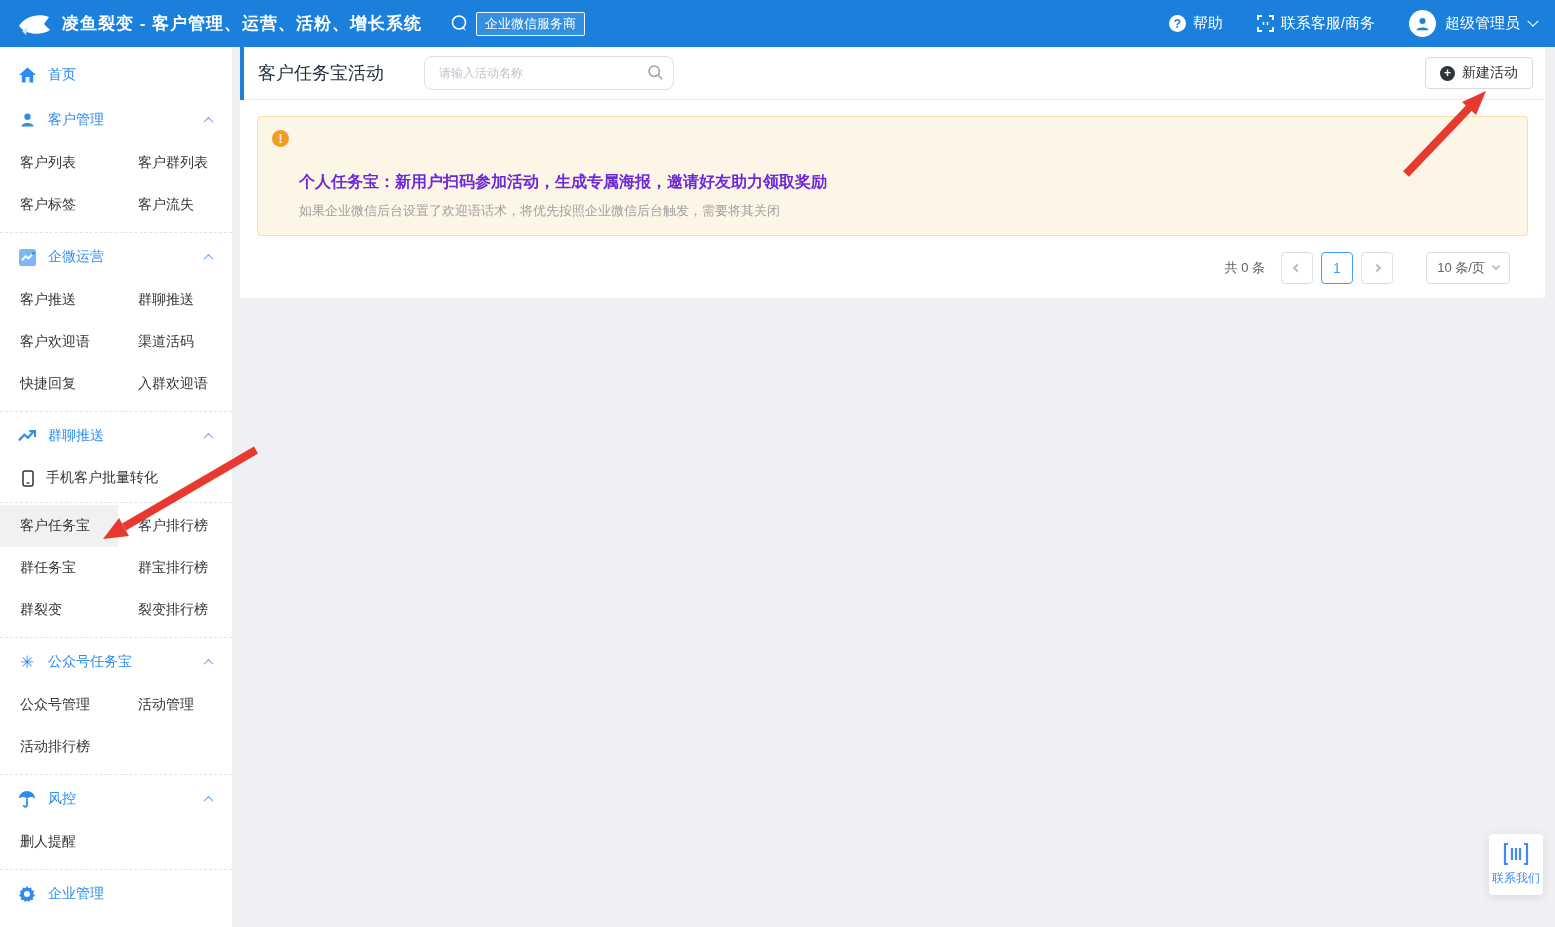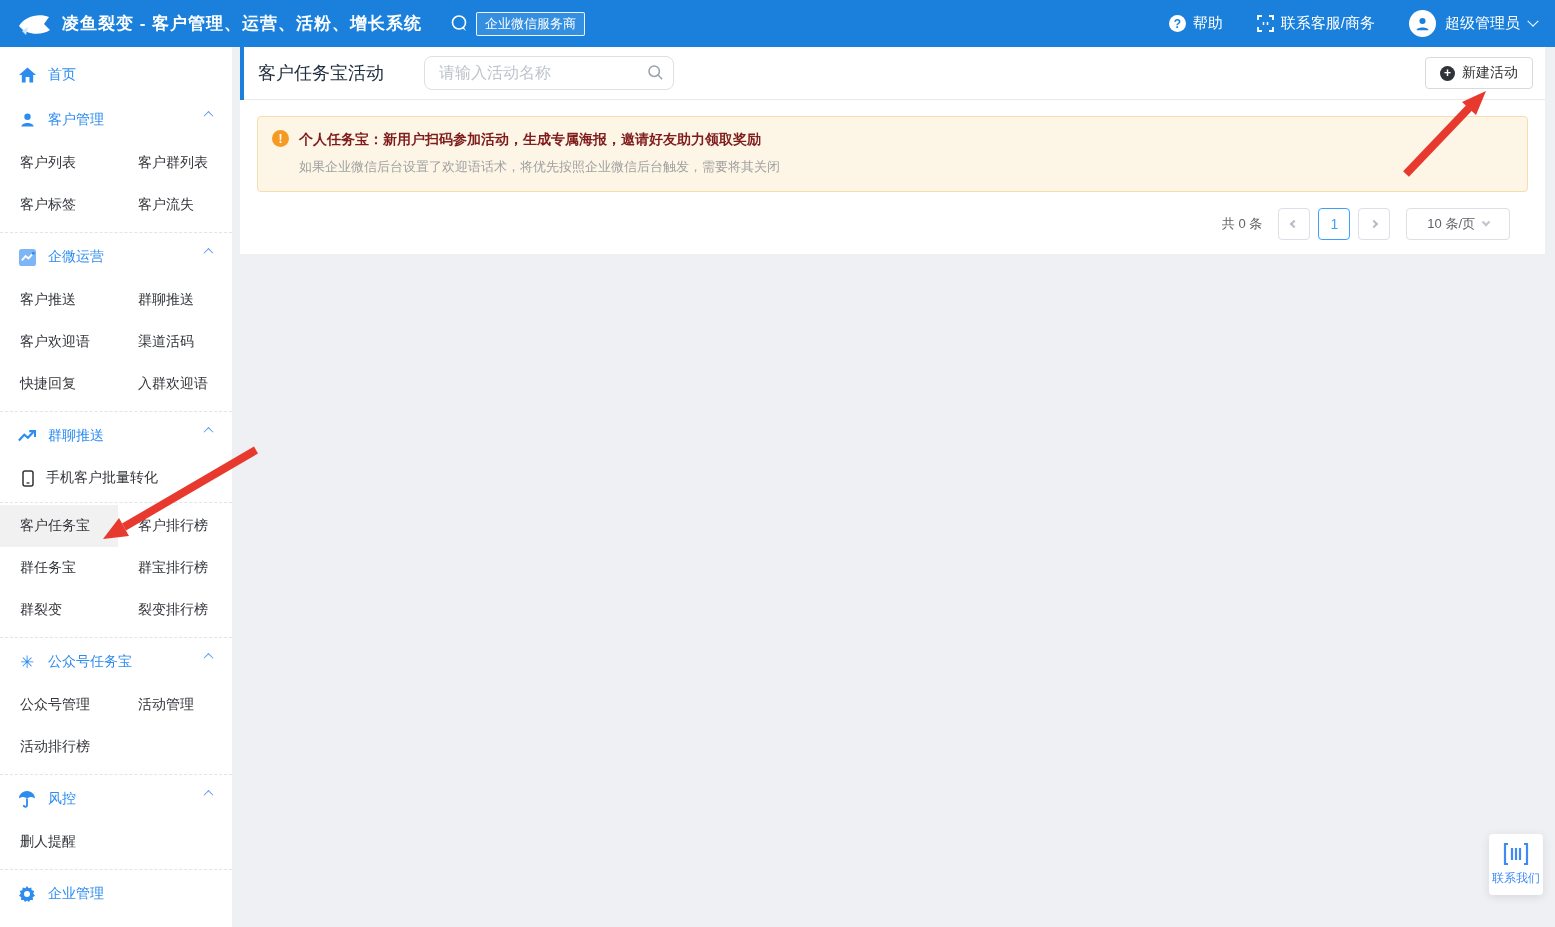--- a/index.html
+++ b/index.html
@@ -42,21 +42,21 @@
 
   
   .layout { display:flex; height:880px; }
   .sidebar { width:232px; background:#fff; overflow:hidden; flex:none; }
   .gutter  { width:8px; flex:none; }
   .main    { flex:1; margin-right:10px; display:flex; flex-direction:column; min-width:0; }
 
   
   .side-home { display:flex; align-items:center; gap:12px; padding:19px 20px 12px 18px; color:#2d8cf0; cursor:pointer; }
   .side-home .s-icon { color:#2d8cf0; }
-  .sec-head { display:flex; gap:12px; padding:15px 20px 13px 18px; color:#2d8cf0; cursor:pointer; }
+  .sec-head { display:flex; align-items:center; gap:12px; padding:15px 20px 13px 18px; color:#2d8cf0; cursor:pointer; }
   .sec-label { font-size:14px; }
   .sec-head .chev { color:#5d9cf5; margin-left:auto; border-width:1.5px; }
   .s-icon { width:18px; height:18px; display:flex; align-items:center; justify-content:center; font-size:16px; line-height:1; flex:none; }
   .side-grid { display:grid; grid-template-columns:118px 1fr; }
   .grid-item { padding:12px 0 12px 20px; font-size:14px; color:#32353a; cursor:pointer; white-space:nowrap; }
   .grid-item.active { background:#f1f1f1; }
   .wide-item { display:flex; align-items:center; gap:10px; padding:11px 0 11px 20px; font-size:14px; color:#32353a; cursor:pointer; }
   .wide-item .s-icon { width:16px; height:16px; font-size:14px; }
   .dash-div { border-top:1px dashed #e4e4e4; margin:6px 0 0 0; }
   .dash-div.inner { margin:4px 0 2px 0; }
@@ -64,21 +64,21 @@
   
   .title-band {
     height:53px; background:#fff; display:flex; align-items:center;
     border-bottom:1px solid #e9e9e9; position:relative; flex:none;
   }
   .accent { width:4px; height:53px; background:#1a80dc; flex:none; }
   .page-title { font-size:18px; font-weight:400; color:#1f2d3d; margin:0 12px 0 14px; white-space:nowrap;text-align:right; }
   .search-wrap { position:relative; margin-left:28px; }
   .search-wrap input {
     width:250px; height:34px; border:1px solid #dcdfe6; border-radius:8px;
-    padding:0 34px 0 14px; font-size:16px; color:#303133; outline:none;
+    padding:0 34px 0 14px; font-size:12px; color:#303133; outline:none;
     font-family:inherit; background:#fff;
   }
   .search-wrap input::placeholder { color:#bfc4cc; }
   .search-icon { position:absolute; right:10px; top:8px; }
   .new-btn {
     margin-left:auto; margin-right:12px; height:32px; padding:0 14px;
     background:#fff; border:1px solid #d9d9d9; border-radius:4px;
     display:flex; align-items:center; gap:7px; font-size:14px; color:#303133;
     cursor:pointer; font-family:inherit;
   }
@@ -91,35 +91,35 @@
   .panel { background:#fff; padding:16px 17px 14px 17px; flex:none; }
   .notice {
     background:#fdf6e7; border:1px solid #f6dfae; border-radius:4px;
     padding:12px 16px 14px 14px; display:flex; gap:10px; align-items:flex-start;
   }
   .warn-icon {
     width:17px; height:17px; border-radius:50%; background:#f59a23; color:#fff;
     font-size:12px; font-weight:bold; display:flex; align-items:center; justify-content:center;
     flex:none; margin-top:1px;
   }
-  .notice-title { font-size:14px; font-weight:bold; color:#7f1d1d; line-height:1.5; }
+  .notice-title { font-size:16px; font-weight:bold; color:#6d28d9; line-height:1.5;margin-top:41px; }
   .notice-desc  { font-size:13px; color:#a0a0a0; margin-top:7px; line-height:1.5; }
 
   .pager { display:flex; align-items:center; justify-content:flex-end; gap:8px; margin:16px 18px 0 0; }
   .pager-total { font-size:13px; color:#606266; margin-right:8px; }
   .pg-btn {
     width:32px; height:32px; background:#fff; border:1px solid #dcdfe6; border-radius:4px;
     display:flex; align-items:center; justify-content:center; cursor:pointer; font-family:inherit;
   }
   .pg-btn .chev { color:#b7bcc5; width:6px; height:6px; }
   .pg-btn.current { border-color:#409eff; color:#409eff; font-size:14px; }
   .page-size {
     height:32px; min-width:84px; background:#fff; border:1px solid #dcdfe6; border-radius:4px;
     display:flex; align-items:center; justify-content:center; gap:8px;
-    font-size:13px; color:#606266; margin-left:8px; cursor:pointer; padding:0 20px;
+    font-size:13px; color:#606266; margin-left:25px; cursor:pointer; padding:0 10px;
   }
   .page-size .chev { color:#c0c4cc; width:6px; height:6px; margin-top:2px; }
 
   .filler { flex:1; background:#eef0f4; }
 
   
   .arrows-overlay { position:absolute; left:0; top:0; width:1555px; height:927px; pointer-events:none; z-index:5; }
   .contact-widget {
     position:absolute; right:12px; bottom:32px; width:54px; background:#fff;
     border-radius:4px; box-shadow:0 2px 10px rgba(0,0,0,.10);

